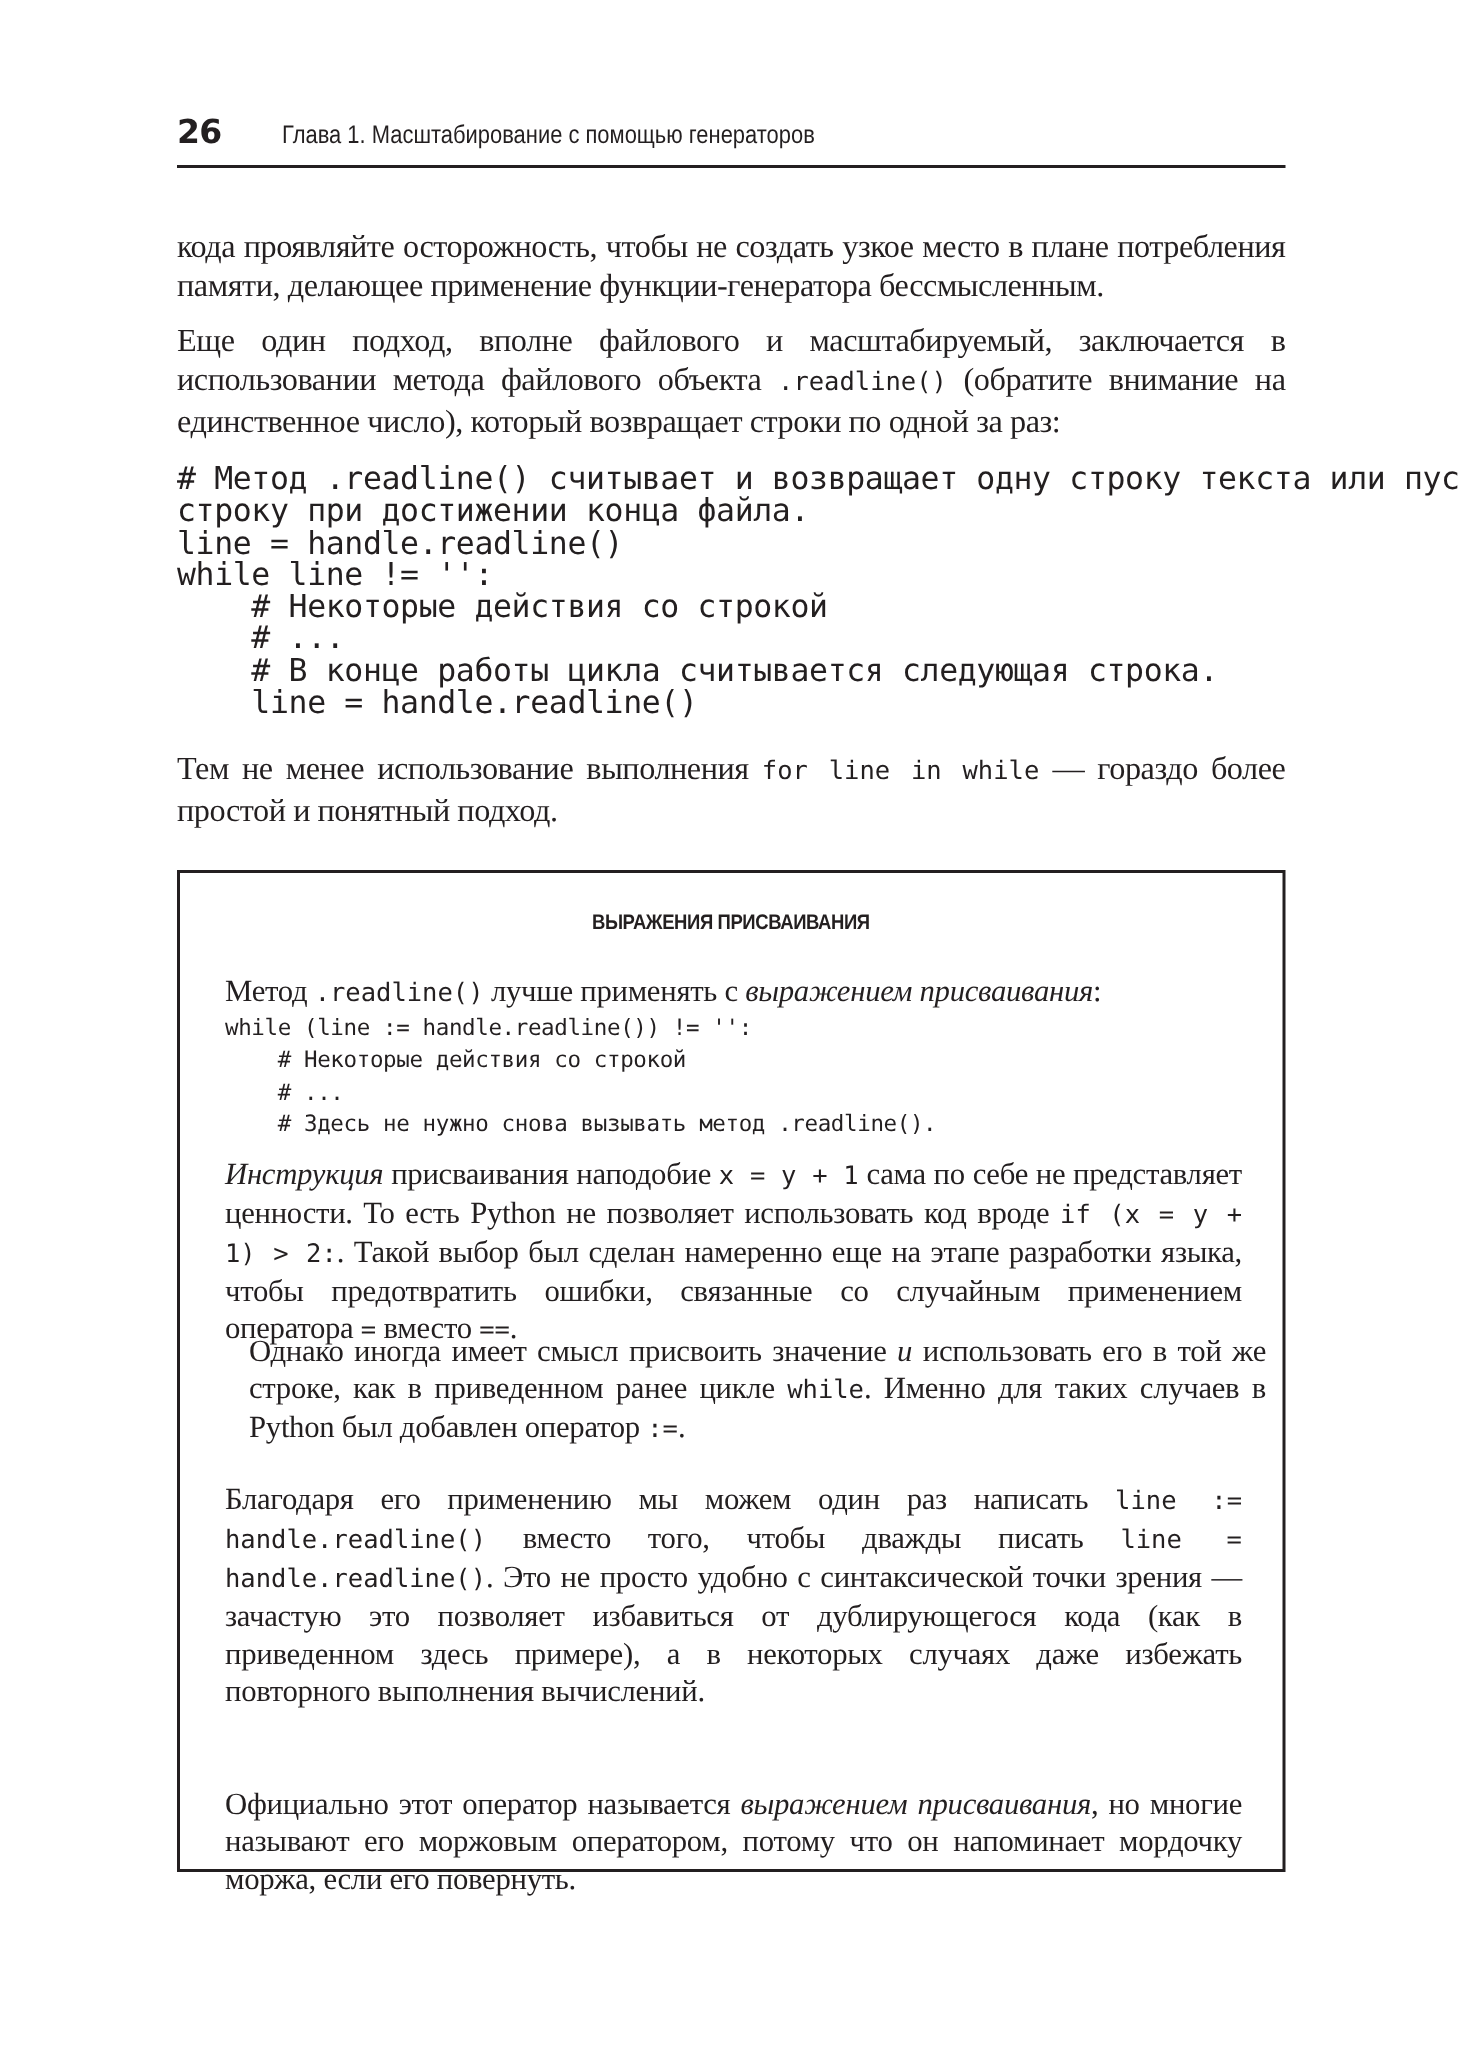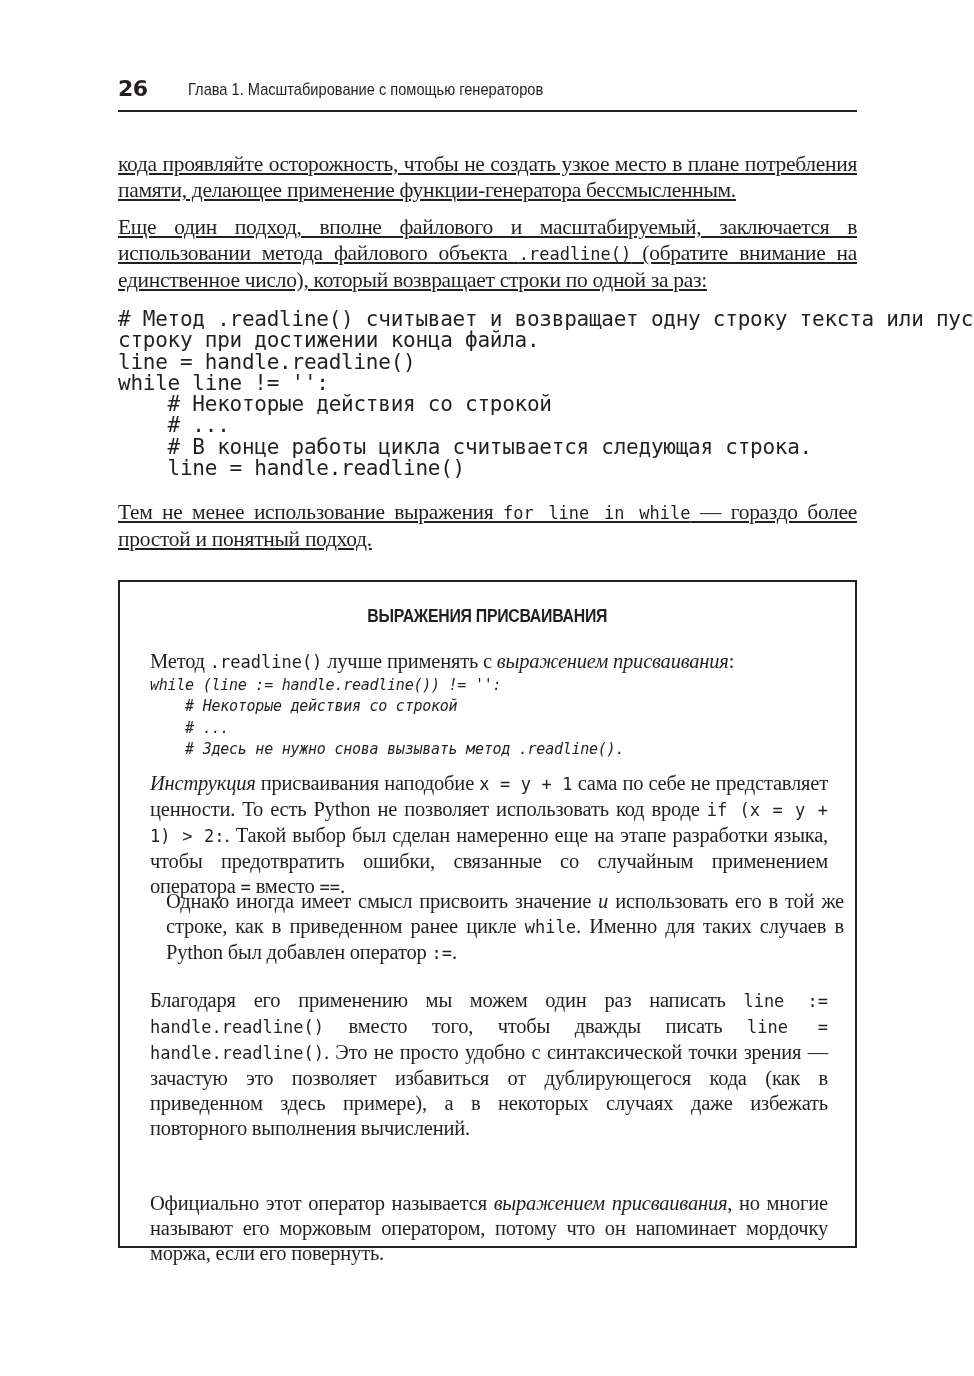--- a/index.html
+++ b/index.html
@@ -51,21 +51,20 @@
     }
     .body-text {
       position: absolute;
       left: 0;
       width: 739px;
       font-size: 21.5px;
       line-height: 26px;
       text-align: justify;
       letter-spacing: -0.3px;
       margin: 0;
-      text-decoration: underline;
     }
     .code-inline {
       font-family: "DejaVu Sans Mono", "Liberation Mono", monospace;
       font-size: 17px;
       letter-spacing: 0px;
     }
     .code-block {
       position: absolute;
       left: 0;
       margin: 0;
@@ -84,21 +83,21 @@
       border: 2px solid #231f20;
     }
     .sidebar-title {
       position: absolute;
       top: 24px;
       left: 0;
       width: 735px;
       text-align: center;
       font-family: "Liberation Sans", "DejaVu Sans", sans-serif;
       font-weight: bold;
-      font-size: 18px;
+      font-size: 14px;
       letter-spacing: -0.3px;
     }
     .sidebar-title span {
       display: inline-block;
       transform: scaleX(0.88);
     }
     .sb-text {
       position: absolute;
       left: 30px;
       width: 678px;
@@ -136,28 +135,28 @@
 
   <pre class="code-block" style="top:309px;"><span># Метод .readline() считывает и возвращает одну строку текста или пустую</span>
 <span>строку при достижении конца файла.</span>
 <span>line = handle.readline()</span>
 <span>while line != '':</span>
 <span>    # Некоторые действия со строкой</span>
 <span>    # ...</span>
 <span>    # В конце работы цикла считывается следующая строка.</span>
 <span>    line = handle.readline()</span></pre>
 
-  <p class="body-text" style="top:499px;"><span>Тем не менее использование выражения </span><span class="code-inline">for line in while</span><span> — гораздо более простой и понятный подход.</span></p>
+  <p class="body-text" style="top:499px;"><span>Тем не менее использование выполнения </span><span class="code-inline">for line in while</span><span> — гораздо более простой и понятный подход.</span></p>
 
   <div class="sidebar">
     <div class="sidebar-title"><span>ВЫРАЖЕНИЯ ПРИСВАИВАНИЯ</span></div>
 
     <p class="sb-text" style="top:67px;"><span>Метод </span><span class="code-inline">.readline()</span><span> лучше применять с </span><em>выражением присваивания</em><span>:</span></p>
 
-    <pre class="sb-code" style="top:93px;font-style:italic;"><span>while (line := handle.readline()) != '':</span>
+    <pre class="sb-code" style="top:93px;"><span>while (line := handle.readline()) != '':</span>
 <span>    # Некоторые действия со строкой</span>
 <span>    # ...</span>
 <span>    # Здесь не нужно снова вызывать метод .readline().</span></pre>
 
     <p class="sb-text" style="top:189px;"><em>Инструкция</em><span> присваивания наподобие </span><span class="code-inline">x = y + 1</span><span> сама по себе не представляет ценности. То есть Python не позволяет использовать код вроде </span><span class="code-inline">if (x = y + 1) &gt; 2:</span><span>. Такой выбор был сделан намеренно еще на этапе разработки языка, чтобы предотвратить ошибки, связанные со случайным применением оператора </span><span class="code-inline">=</span><span> вместо </span><span class="code-inline">==</span><span>.</span></p>
 
     <p class="sb-text" style="top:307px;margin-left:16px;"><span>Однако иногда имеет смысл присвоить значение </span><em>и</em><span> использовать его в той же строке, как в приведенном ранее цикле </span><span class="code-inline">while</span><span>. Именно для таких случаев в Python был добавлен оператор </span><span class="code-inline">:=</span><span>.</span></p>
 
     <p class="sb-text" style="top:406px;"><span>Благодаря его применению мы можем один раз написать </span><span class="code-inline">line := handle.readline()</span><span> вместо того, чтобы дважды писать </span><span class="code-inline">line = handle.readline()</span><span>. Это не просто удобно с синтаксической точки зрения — зачастую это позволяет избавиться от дублирующегося кода (как в приведенном здесь примере), а в некоторых случаях даже избежать повторного выполнения вычислений.</span></p>
 

